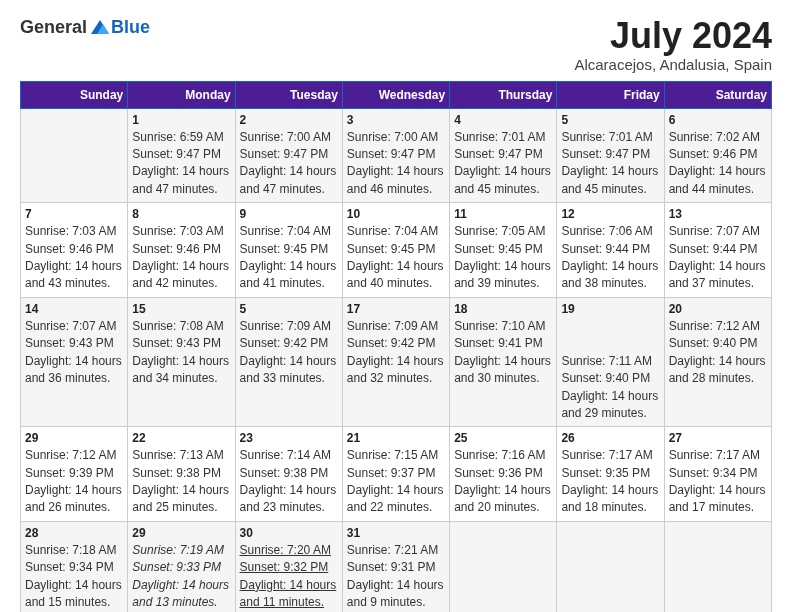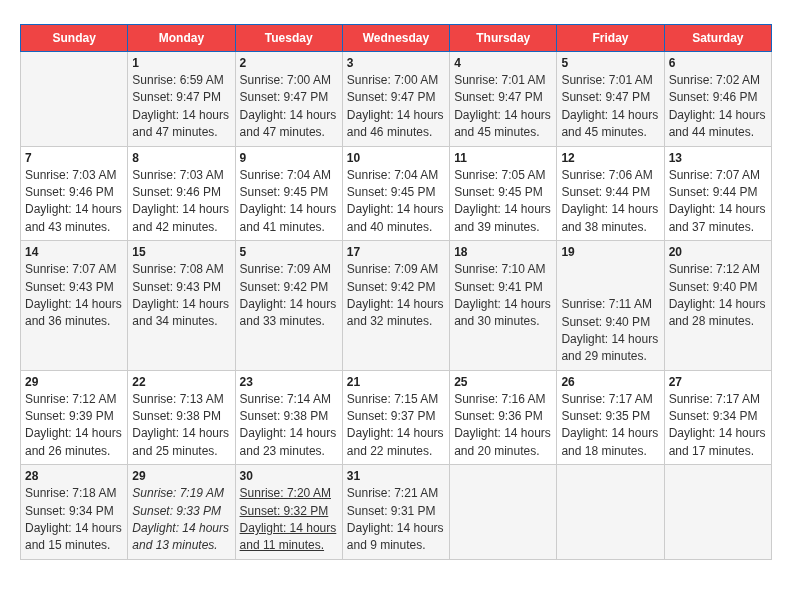--- a/index.html
+++ b/index.html
@@ -48,26 +48,26 @@
     .location-title {
       font-size: 15px;
       color: #444;
     }
     table {
       width: 100%;
       border-collapse: collapse;
       table-layout: fixed;
     }
     thead tr th {
-      background-color: #ef4444;
+      background-color: #4c1d95;
       color: #fff;
       font-size: 12px;
       font-weight: bold;
       padding: 6px 4px;
-      text-align: center;
+      text-align: right;
       border: 1px solid #1565c0;
     }
     tbody tr td {
       vertical-align: top;
       border: 1px solid #ccc;
       padding: 4px 4px;
       font-size: 10.5px;
       color: #222;
       min-height: 80px;
       background: #fff;
@@ -90,20 +90,33 @@
       color: #333;
     }
     td.empty {
       background: #f9f9f9;
     }
   </style>
 </head>
 <body>
 
 <div class="header-area">
+  <div class="logo">
+    <span class="logo-text-general">General</span>
+    <svg class="logo-icon" viewBox="0 0 22 22" xmlns="http://www.w3.org/2000/svg">
+      <polygon points="2,18 11,4 20,18" fill="#1565c0"></polygon>
+      <polygon points="8,18 14,8 20,18" fill="#42a5f5"></polygon>
+    </svg>
+    <br>
+    <span class="logo-text-blue">Blue</span>
+  </div>
+  <div class="title-area">
+    <div class="month-title">July 2024</div>
+    <div class="location-title">Alcaracejos, Andalusia, Spain</div>
+  </div>
 </div>
 
 <table>
   <thead>
     <tr id="thead-row">
         <th>Sunday</th>
         <th>Monday</th>
         <th>Tuesday</th>
         <th>Wednesday</th>
         <th>Thursday</th>

